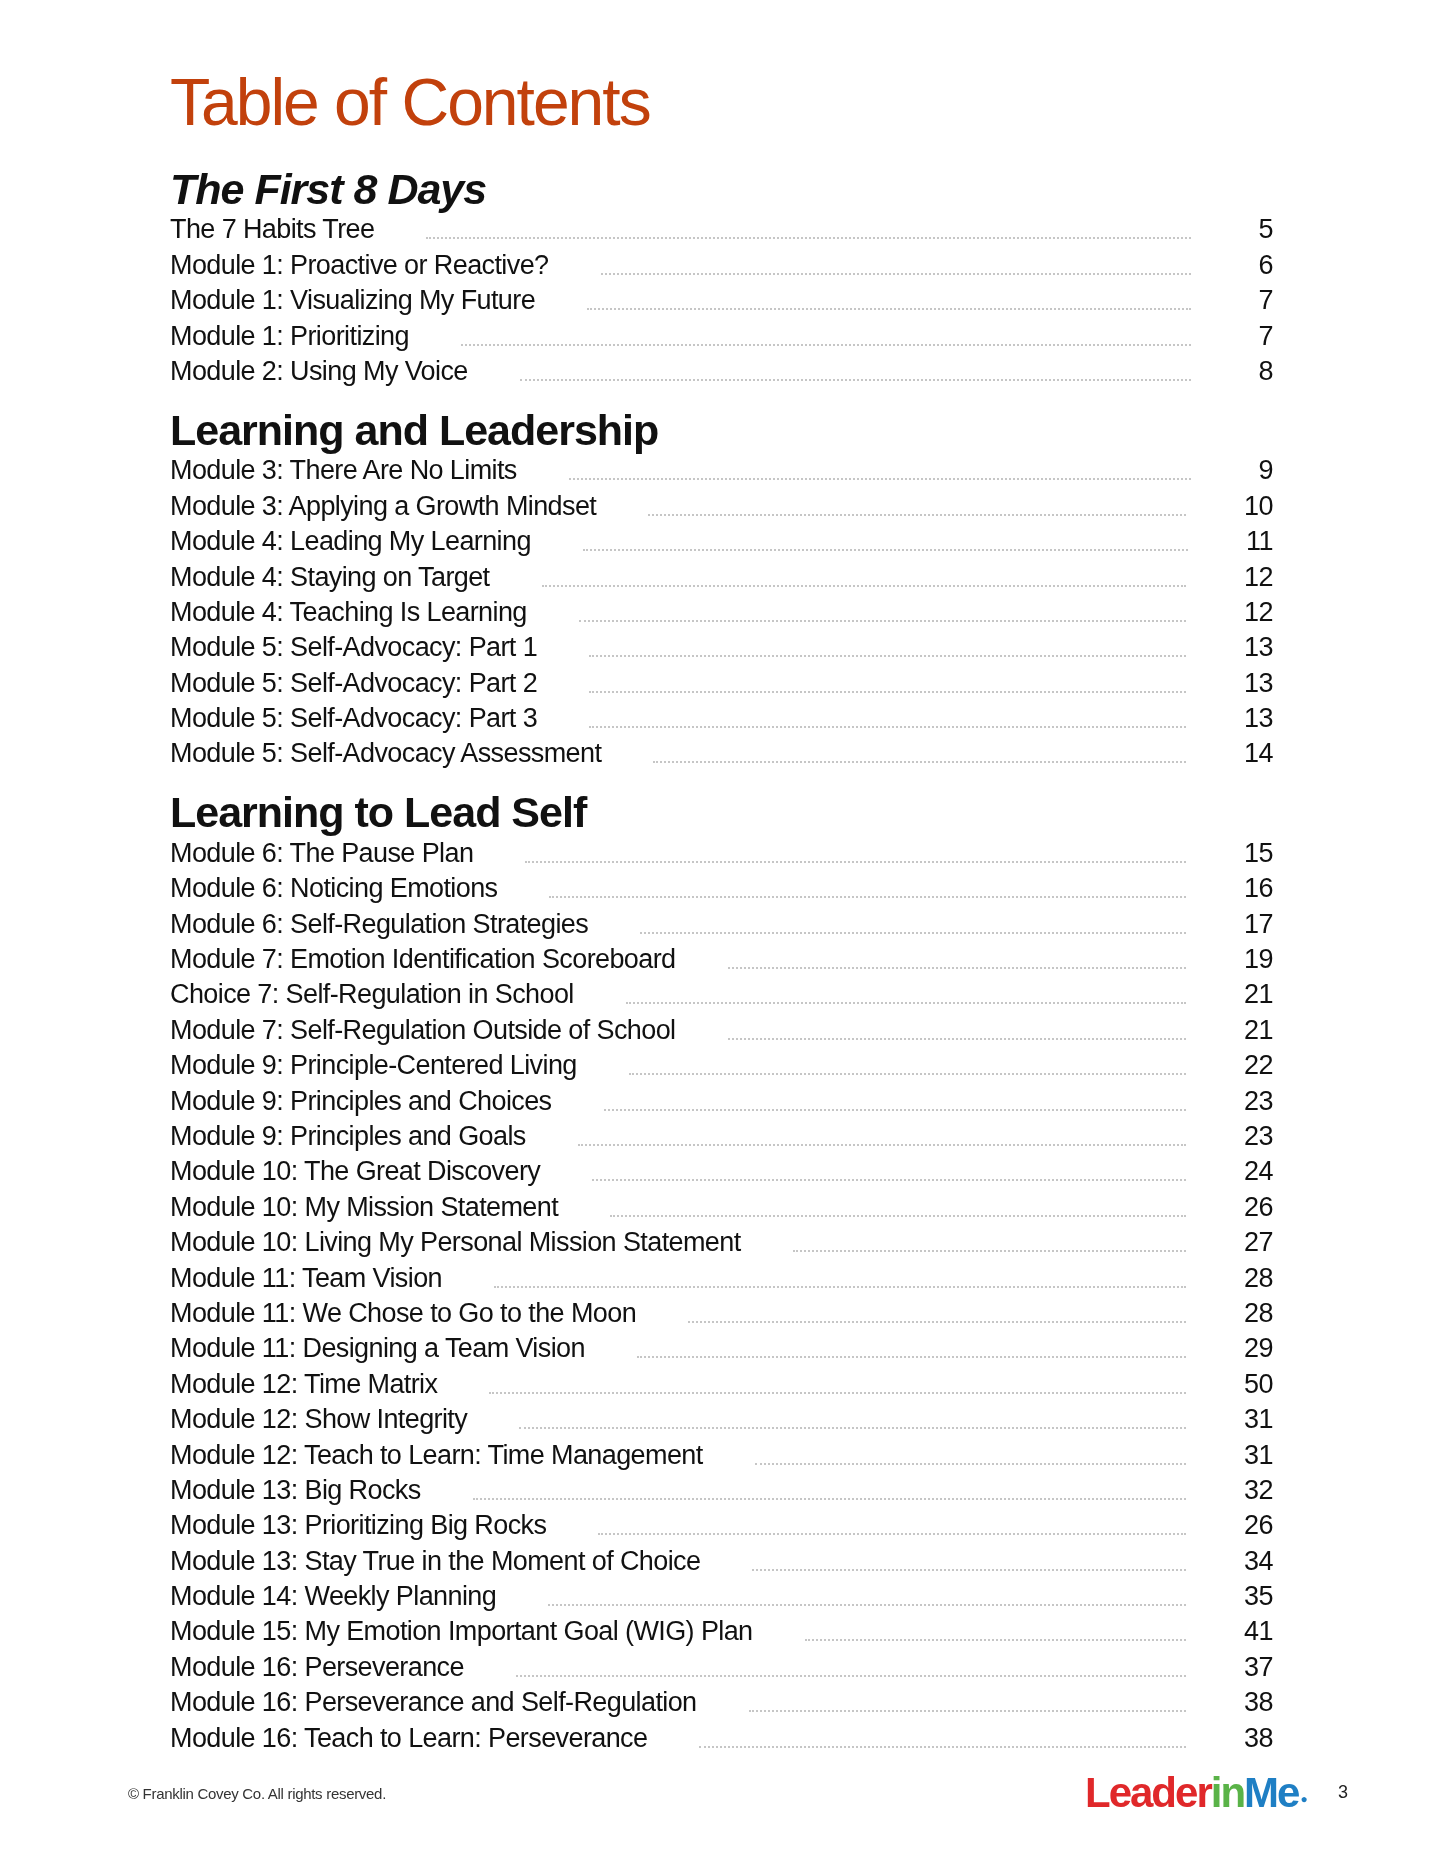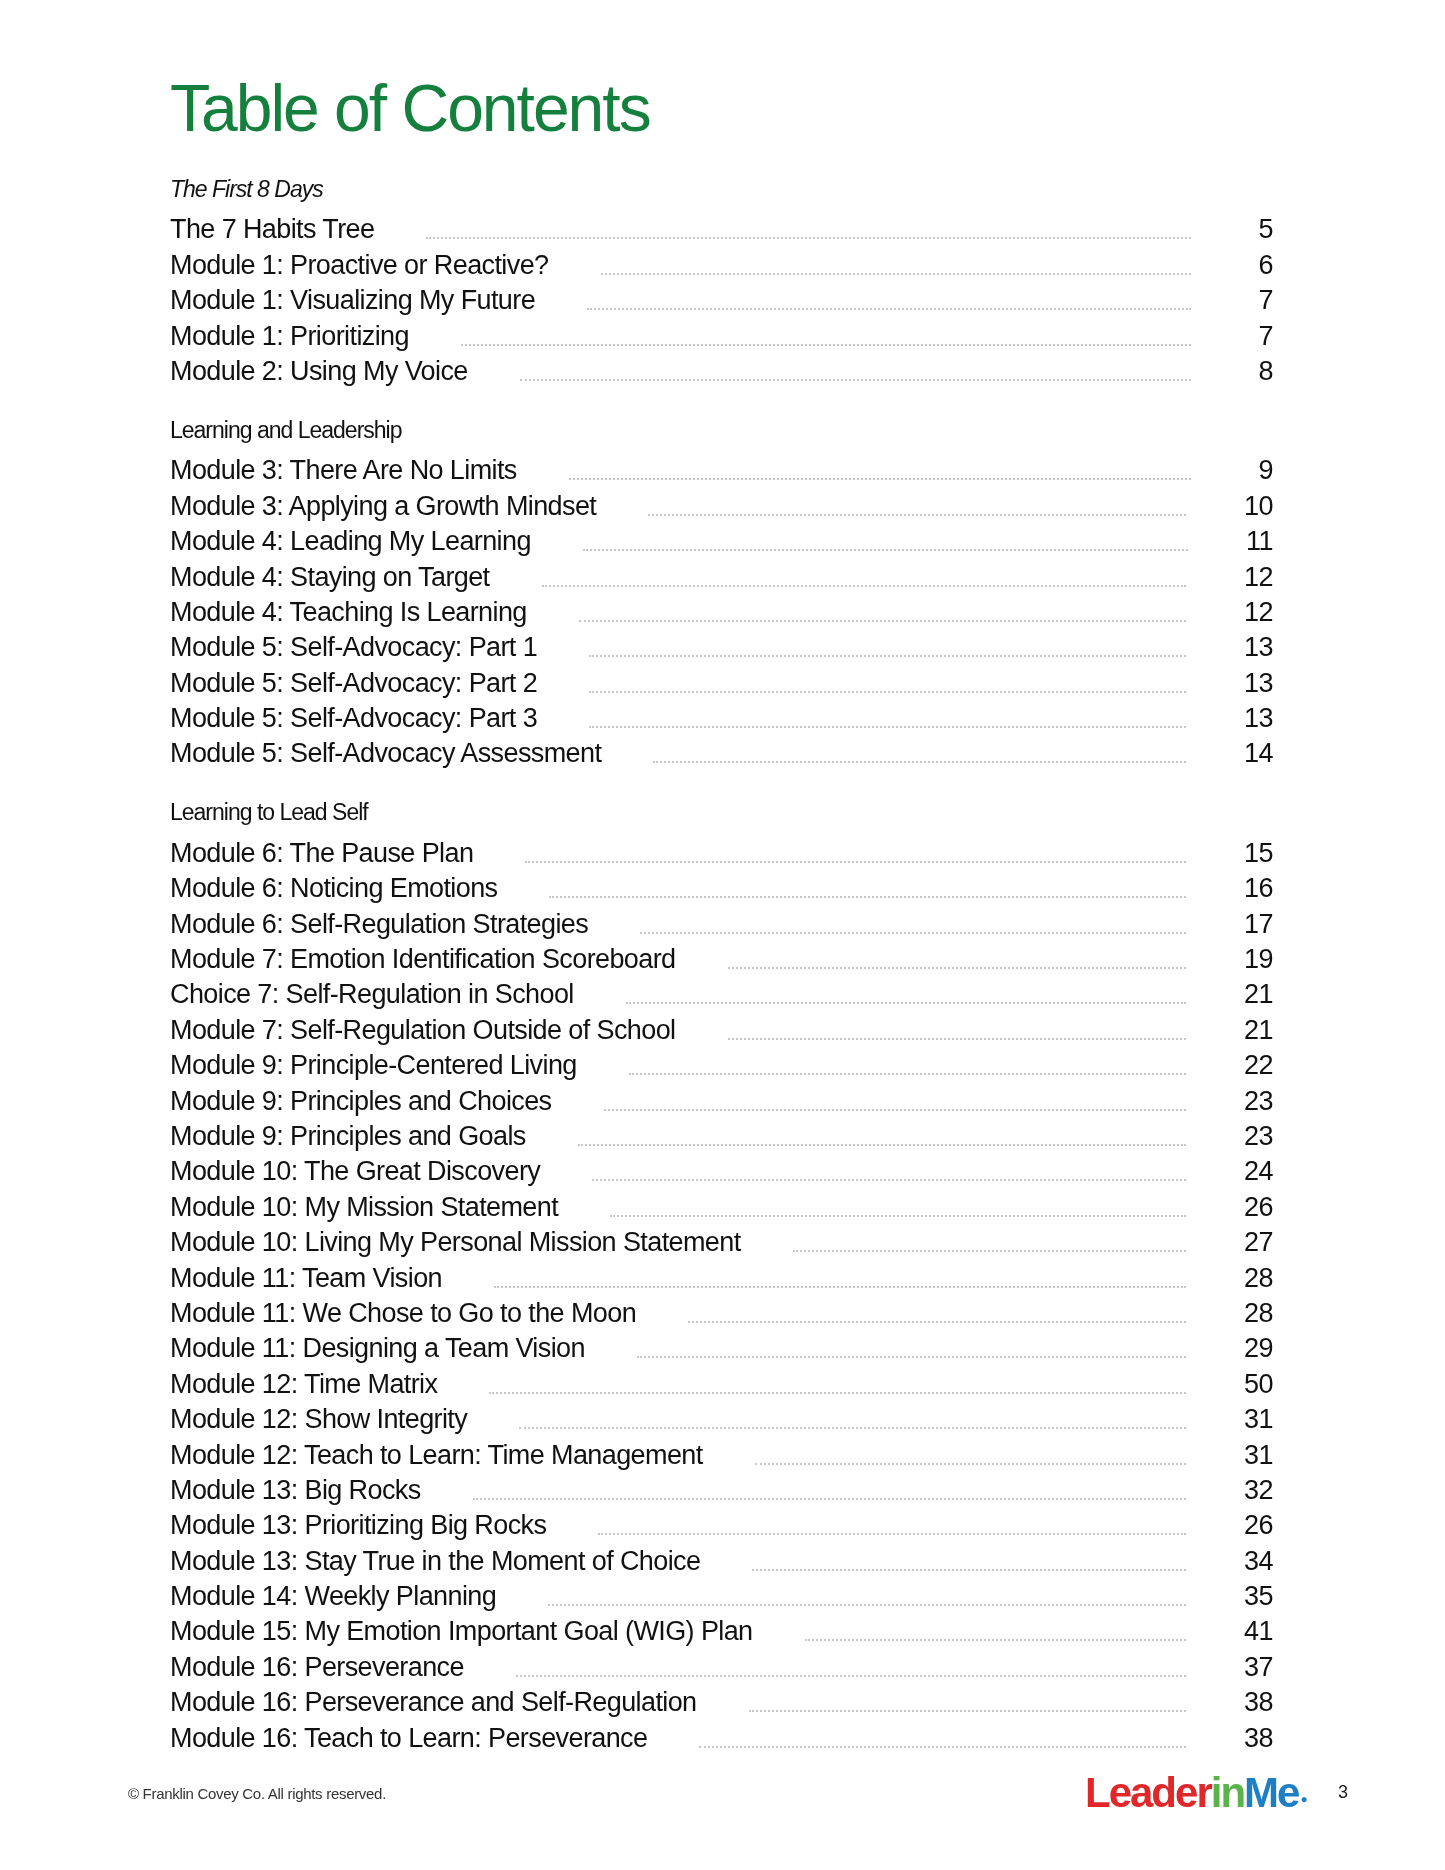--- a/index.html
+++ b/index.html
@@ -1,23 +1,23 @@
 <!DOCTYPE html>
 <html><head>
 <meta charset="utf-8">
 <style>
   html, body { margin: 0; padding: 0; background: #ffffff; }
   body { width: 1445px; height: 1870px; position: relative; overflow: hidden;
          font-family: "Liberation Sans", "DejaVu Sans", sans-serif; color: #111; }
   .page { position: absolute; left: 0; top: 0; width: 1445px; height: 1870px; }
-  .title { position: absolute; left: 170px; top: 68px; font-size: 66px; font-weight: 400;
-           letter-spacing: -2px; color: #15803d; margin: 0; line-height: 80px; }
+  .title { position: absolute; left: 170px; top: 62px; font-size: 66px; font-weight: 400;
+           letter-spacing: -2px; color: #c2410c; margin: 0; line-height: 80px; }
   .toc { position: absolute; left: 170px; top: 168px; width: 1103px; }
   .section { margin-bottom: 22px; }
-  .section-heading { font-size: 23px; font-weight: 400; letter-spacing: -1px; line-height: 42px;
+  .section-heading { font-size: 43px; font-weight: 700; letter-spacing: -1px; line-height: 42px;
                      margin: 0; color: #111; }
   .section-heading.italic { font-style: italic; }
   .entry { display: flex; align-items: flex-end; height: 35.4px; font-size: 27px; line-height: 32px; gap: 48px; }
   .entry-title { white-space: nowrap; letter-spacing: -0.6px; color: #111; font-weight: 300; }
   .leader { flex: 1; border-bottom: 2px dotted #c6c6c6; margin: 0 10px 6px 4px; height: 1px; }
   .entry-page { min-width: 24px; text-align: right; color: #111; letter-spacing: -0.5px; }
   .footer-copy { position: absolute; left: 128px; top: 1785px; font-size: 15px; color: #333; letter-spacing: -0.3px; }
   .logo { position: absolute; left: 1085px; top: 1768px; font-size: 42px; font-weight: 700;
           letter-spacing: -2px; line-height: 50px; }
   .logo .l1 { color: #e0282a; }

